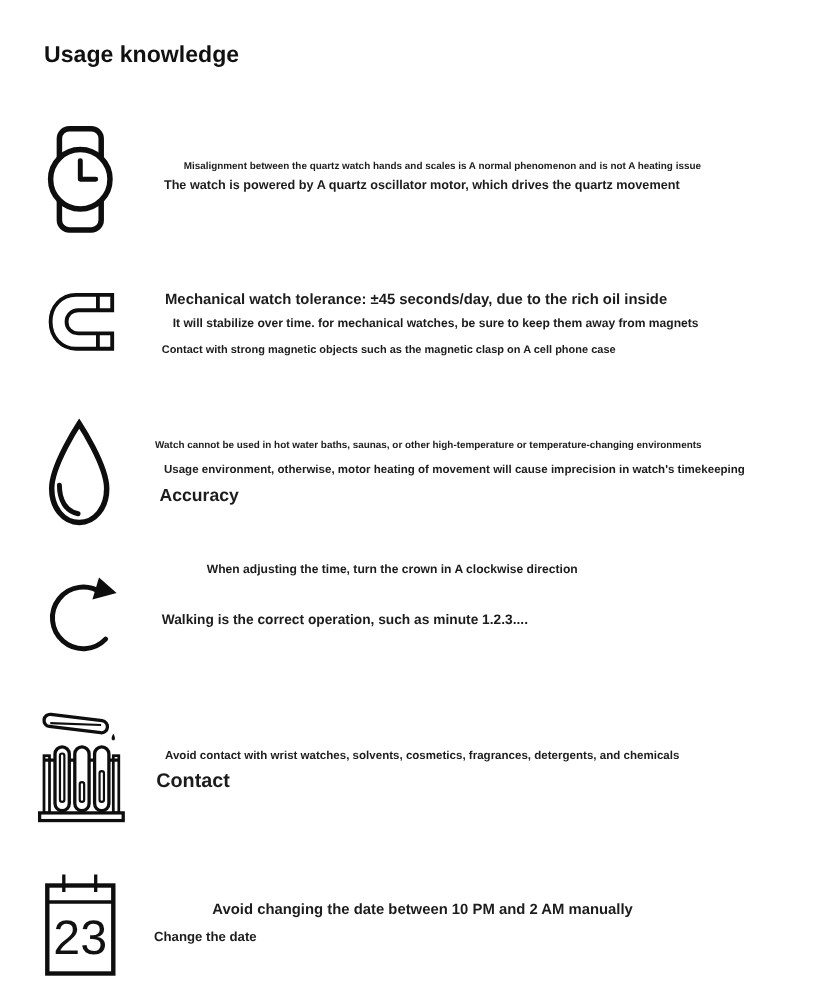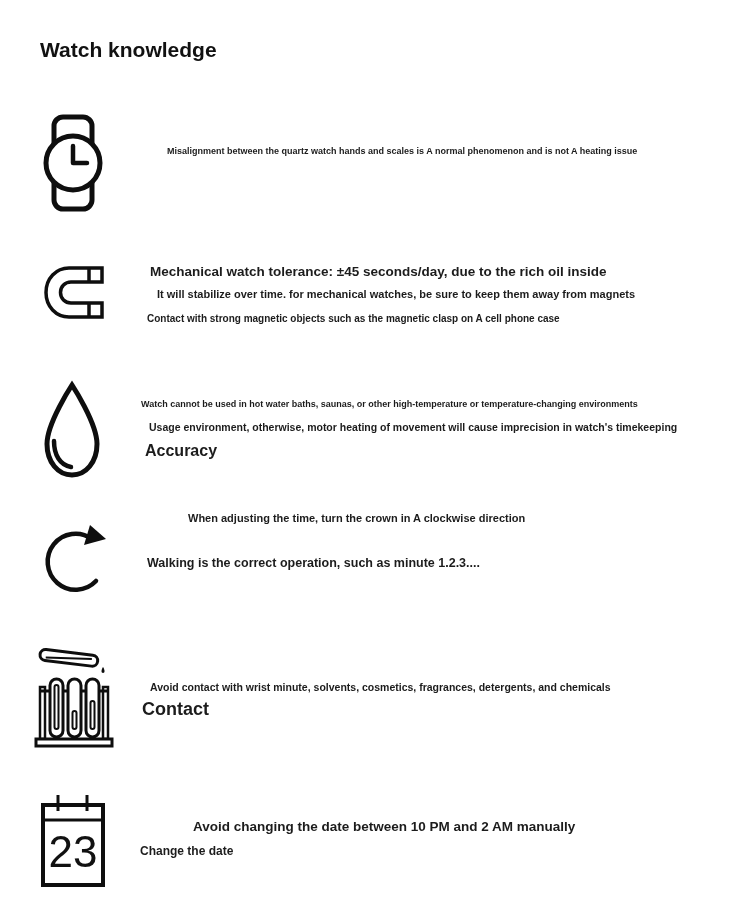--- a/index.html
+++ b/index.html
@@ -32,30 +32,31 @@
     font-family:"Liberation Sans", sans-serif;
     font-weight:400;
     fill:#111111;
   }
 </style>
 </head>
 <body>
 
 <div id="canvas">
 
-  <div class="page-title" style="left:40px;top:38px;font-size:21px;">Watch knowledge</div>
+  <div class="page-title" style="left:40px;top:38px;font-size:21px;">Usage knowledge</div>
 
   <div class="icon" style="left:42px;top:114px;">
     <svg width="62" height="98" viewBox="0 0 62 98">
       <rect class="stroke" x="12" y="3" width="38" height="92" rx="9" stroke-width="5"></rect>
       <circle class="whitefill" cx="31" cy="49" r="27" stroke-width="5"></circle>
       <path class="stroke" d="M31 32 V49 H45" stroke-width="4.5" stroke-linecap="round" stroke-linejoin="round"></path>
     </svg>
   </div>
   <div class="line" style="left:167px;top:146px;font-size:9px;">Misalignment between the quartz watch hands and scales is A normal phenomenon and is not A heating issue</div>
+  <div class="line" style="left:149px;top:163px;font-size:11.5px;">The watch is powered by A quartz oscillator motor, which drives the quartz movement</div>
 
   <div class="icon" style="left:42px;top:265px;">
     <svg width="64" height="55" viewBox="0 0 64 55">
       <path class="stroke" stroke-width="3.5" stroke-linejoin="miter" d="M60 3 H27 C14 3 4 13.5 4 27.5 C4 41.5 14 52 27 52 H60 V38 H29 C23 38 18.5 33.5 18.5 27.5 C18.5 21.5 23 17 29 17 H60 Z"></path>
       <path class="stroke" stroke-width="3.5" d="M47 3 V17 M47 38 V52"></path>
     </svg>
   </div>
   <div class="line" style="left:150px;top:264px;font-size:13.5px;">Mechanical watch tolerance: ±45 seconds/day, due to the rich oil inside</div>
   <div class="line" style="left:157px;top:288px;font-size:11px;">It will stabilize over time. for mechanical watches, be sure to keep them away from magnets</div>
   <div class="line" style="left:147px;top:313px;font-size:10px;">Contact with strong magnetic objects such as the magnetic clasp on A cell phone case</div>
@@ -96,21 +97,21 @@
       <rect class="whitefill" x="16" y="34" width="13" height="58" rx="6.5" stroke-width="3"></rect>
       <rect class="stroke" x="20.5" y="40" width="4" height="44" rx="2" stroke-width="2"></rect>
       <rect class="whitefill" x="34" y="34" width="13" height="58" rx="6.5" stroke-width="3"></rect>
       <rect class="stroke" x="38.5" y="66" width="4" height="18" rx="2" stroke-width="2"></rect>
       <rect class="whitefill" x="52" y="34" width="13" height="58" rx="6.5" stroke-width="3"></rect>
       <rect class="stroke" x="56.5" y="56" width="4" height="28" rx="2" stroke-width="2"></rect>
 
       <rect class="whitefill" x="2" y="94" width="76" height="7" stroke-width="3"></rect>
     </svg>
   </div>
-  <div class="line" style="left:150px;top:681px;font-size:10.5px;">Avoid contact with wrist minute, solvents, cosmetics, fragrances, detergents, and chemicals</div>
+  <div class="line" style="left:150px;top:681px;font-size:10.5px;">Avoid contact with wrist watches, solvents, cosmetics, fragrances, detergents, and chemicals</div>
   <div class="line" style="left:142px;top:699px;font-size:18px;">Contact</div>
 
   <div class="icon" style="left:40px;top:792px;">
     <svg width="66" height="96" viewBox="0 0 66 96">
       <rect class="whitefill" x="3" y="13" width="60" height="80" stroke-width="4"></rect>
       <line class="stroke" x1="3" y1="28" x2="63" y2="28" stroke-width="3"></line>
       <line class="stroke" x1="18" y1="3" x2="18" y2="19" stroke-width="3"></line>
       <line class="stroke" x1="47" y1="3" x2="47" y2="19" stroke-width="3"></line>
       <text class="cal-num" x="33" y="75" text-anchor="middle" font-size="44">23</text>
     </svg>

